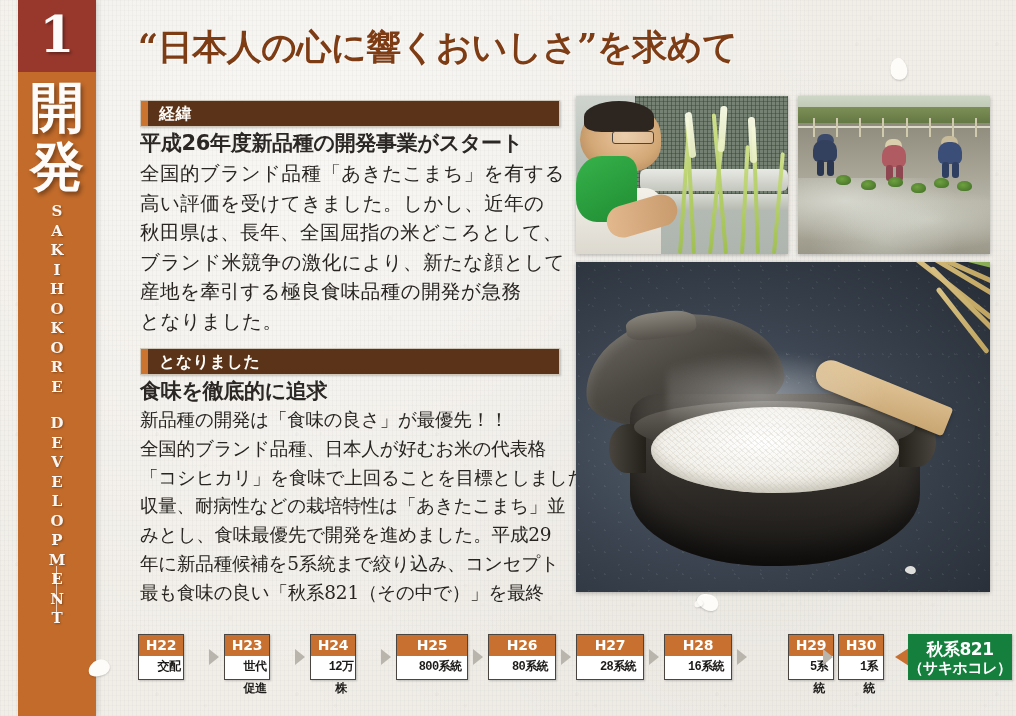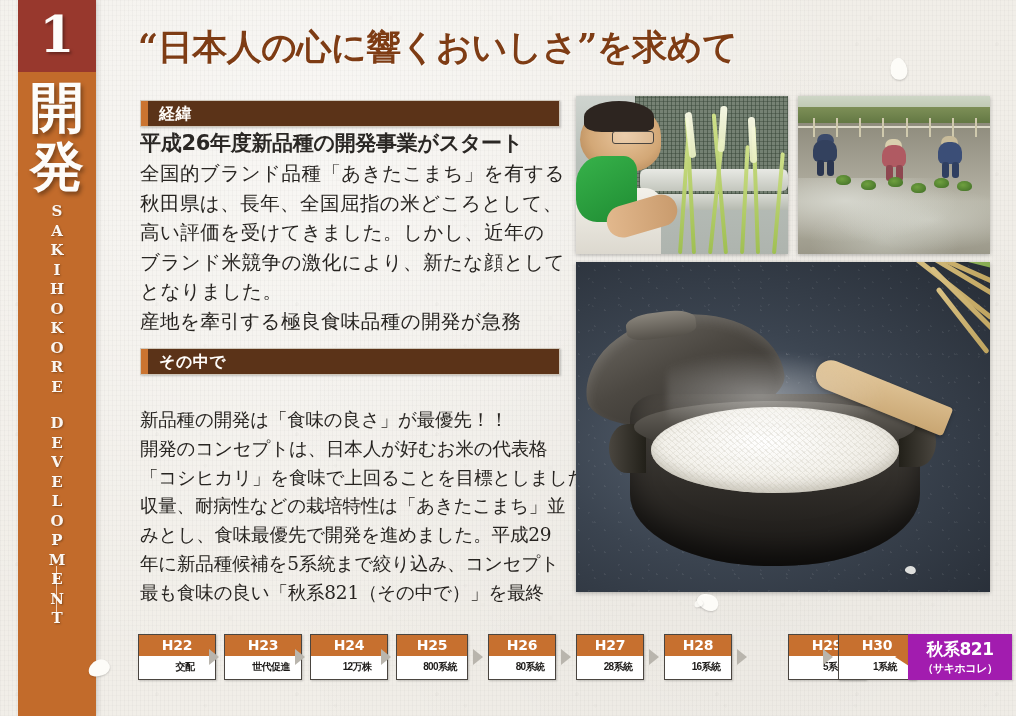--- a/index.html
+++ b/index.html
@@ -299,81 +299,81 @@
     background: #fdfcf8;
     border-radius: 58% 42% 46% 54% / 62% 56% 44% 38%;
     box-shadow: 0 1px 2px rgba(0,0,0,.18);
   }
 
   
   .timeline { position: absolute; left: 138px; top: 634px; height: 48px; }
   .tl-step {
     position: absolute;
     top: 0;
-    width: 78px;
+    width: 46px;
     height: 46px;
     border: 1.5px solid #4a4540;
     background: #ffffff;
     box-shadow: 1px 1px 2px rgba(0,0,0,.2);
     box-sizing: border-box;
   }
   .tl-step .y {
     height: 21px;
     background: #c7702f;
     color: #ffffff;
     font-family: "DejaVu Sans", "Liberation Sans", sans-serif;
     font-size: 14px;
     font-weight: bold;
     text-align: center;
     line-height: 21px;
     letter-spacing: -0.3px;
   }
   .tl-step .v {
     height: 22px;
     color: #1c1a18;
-    font-family: Liberation Sans, sans-serif;
-    font-size: 10px;
+    font-family: Liberation Mono, monospace;
+    font-size: 12px;
     font-weight: bold;
     text-align: center;
     line-height: 22px;
     letter-spacing: -0.6px;
     padding-left: 16px;
   }
   .tl-arrow {
     position: absolute;
     top: 15px;
     width: 0; height: 0;
     border-top: 8px solid transparent;
     border-bottom: 8px solid transparent;
     border-left: 10px solid #b9b5ad;
   }
   .tl-final {
     position: absolute;
     top: 0;
     left: 770px;
     width: 104px;
     height: 46px;
-    background: #a21caf;
+    background: #15803d;
     box-sizing: border-box;
     box-shadow: 1px 1px 2px rgba(0,0,0,.2);
   }
   .tl-final .f1 {
     color: #ffffff;
     font-family: "DejaVu Sans", "Liberation Sans", sans-serif;
     font-size: 17px;
     font-weight: bold;
     text-align: center;
     line-height: 26px;
     padding-top: 2px;
     letter-spacing: -0.5px;
   }
   .tl-final .f2 {
     color: #ffffff;
     font-family: "DejaVu Sans", "Liberation Sans", sans-serif;
-    font-size: 11px;
+    font-size: 15px;
     font-weight: bold;
     text-align: center;
     line-height: 13px;
     letter-spacing: -0.5px;
   }
   .tl-final-arrow {
     position: absolute;
     top: 14px;
     left: 757px;
     width: 0; height: 0;
@@ -425,33 +425,34 @@
   </div>
 
   <div class="title">“日本人の心に響くおいしさ”を求めて</div>
 
   <div class="sec-bar" style="top:100px">
     <div class="sec-label">経緯</div>
   </div>
   <div class="sub-head" style="top:129px">平成26年度新品種の開発事業がスタート</div>
   <div class="body-text justify" style="top:159px">
     <p>全国的ブランド品種「あきたこまち」を有する</p>
+    <p>高い評価を受けてきました。しかし、近年の</p>
     <p>秋田県は、長年、全国屈指の米どころとして、</p>
-    <p>高い評価を受けてきました。しかし、近年の</p>
     <p>ブランド米競争の激化により、新たな顔として</p>
+    <p>産地を牽引する極良食味品種の開発が急務</p>
     <p>となりました。</p>
-    <p>産地を牽引する極良食味品種の開発が急務</p>
   </div>
 
   <div class="sec-bar" style="top:348px">
-    <div class="sec-label">その中で</div>
-  </div>
+    <div class="sec-label">となりました</div>
+  </div>
+  <div class="sub-head" style="top:377px">食味を徹底的に追求</div>
   <div class="body-text" style="top:406px; font-size:18.5px; line-height:28.8px;">
     <p>新品種の開発は「食味の良さ」が最優先！！</p>
-    <p>開発のコンセプトは、日本人が好むお米の代表格</p>
+    <p>全国的ブランド品種、日本人が好むお米の代表格</p>
     <p>「コシヒカリ」を食味で上回ることを目標としました。</p>
     <p>収量、耐病性などの栽培特性は「あきたこまち」並</p>
     <p>みとし、食味最優先で開発を進めました。平成29</p>
     <p>年に新品種候補を5系統まで絞り込み、コンセプト</p>
     <p>最も食味の良い「秋系821（その中で）」を最終</p>
   </div>
 
   <div class="photo photo-1">
     <div class="p1-bg"></div>
     <div class="p1-net"></div>

